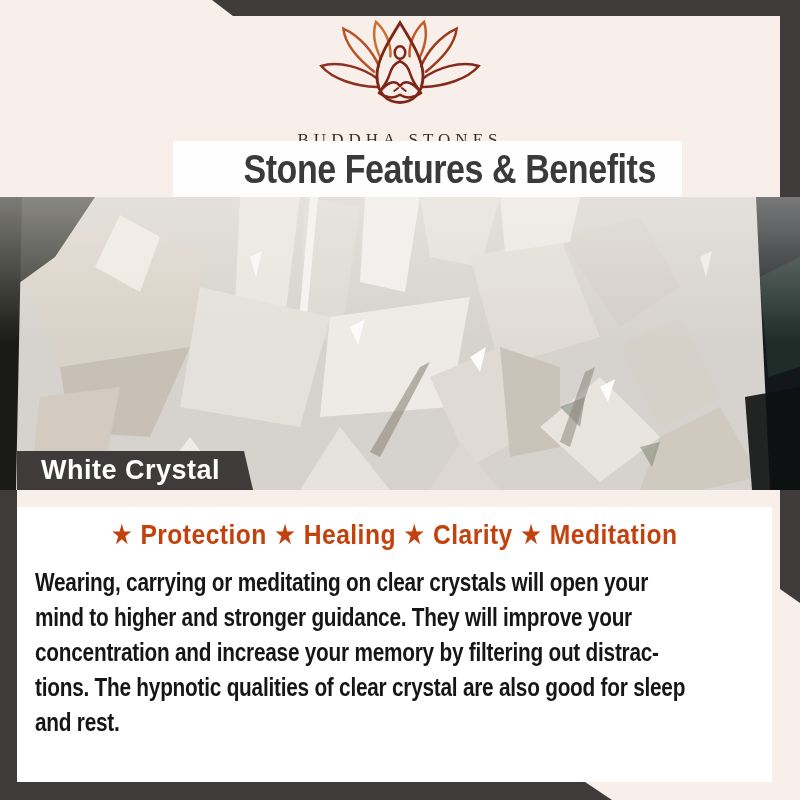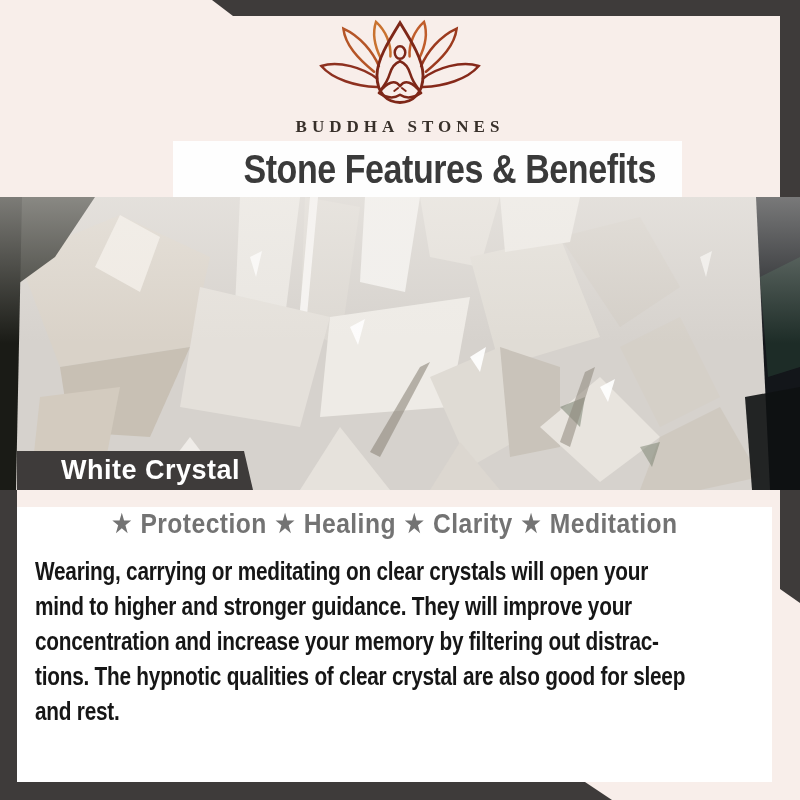--- a/index.html
+++ b/index.html
@@ -14,40 +14,40 @@
   .right-bar-top{position:absolute;left:780px;top:0;width:20px;height:197px;background:#3e3b3a;}
   .right-ribbon{position:absolute;left:780px;top:490px;width:20px;height:113px;background:#3e3b3a;
     -webkit-clip-path:polygon(0 0,100% 0,100% 100%,0 calc(100% - 14px));clip-path:polygon(0 0,100% 0,100% 100%,0 calc(100% - 14px));}
   .left-strip{position:absolute;left:0;top:490px;width:17px;height:310px;background:#3e3b3a;}
   .bottom-bar{position:absolute;left:0;top:782px;width:612px;height:18px;background:#3e3b3a;
     -webkit-clip-path:polygon(0 0,calc(100% - 27px) 0,100% 100%,0 100%);clip-path:polygon(0 0,calc(100% - 27px) 0,100% 100%,0 100%);}
 
   
   .brand{position:absolute;left:0;top:18px;width:100%;display:flex;flex-direction:column;align-items:center;}
   .brand-logo{display:block;}
-  .brand-name{margin-top:3px;font-family:"Liberation Serif","DejaVu Serif",serif;
-    font-size:17px;letter-spacing:5px;color:#38302a;font-weight:700;}
+  .brand-name{margin-top:16px;font-family:"Liberation Serif","DejaVu Serif",serif;
+    font-size:17px;letter-spacing:5px;color:#38302a;font-weight:400;}
 
   
   .title-band{position:absolute;left:173px;top:141px;width:464px;height:56px;background:#fefefe;
     display:flex;align-items:center;justify-content:center;padding-left:45px;}
   .title-band h1{margin:0;font-size:40px;font-weight:bold;color:#3a3a3a;white-space:nowrap;
     transform:scaleX(.85);transform-origin:center;letter-spacing:-.5px;}
 
   
   .photo{position:absolute;left:0;top:197px;width:800px;height:293px;margin:0;}
   .photo svg{display:block;}
   .photo-label{position:absolute;left:17px;bottom:0;width:236px;height:39px;background:#3e3b3a;
-    display:flex;align-items:center;padding-left:44px;box-sizing:border-box;
+    display:flex;align-items:center;padding-left:24px;box-sizing:border-box;
     -webkit-clip-path:polygon(0 0,calc(100% - 9px) 0,100% 100%,0 100%);clip-path:polygon(0 0,calc(100% - 9px) 0,100% 100%,0 100%);}
   .photo-label span{color:#fff;font-size:27px;font-weight:bold;letter-spacing:.5px;white-space:nowrap;}
 
   
   .panel{position:absolute;left:17px;top:507px;width:755px;height:275px;background:#ffffff;}
-  .benefits{text-align:center;color:#737373;}
+  .benefits{margin-top:11px;text-align:center;color:#c2410c;}
   .benefits span{display:inline-block;font-size:28px;font-weight:bold;white-space:nowrap;
     transform:scaleX(.88);transform-origin:center;letter-spacing:.5px;}
   .description{margin:14px 0 0 18px;width:920px;font-size:26px;line-height:35px;font-weight:bold;
     color:#161616;white-space:pre-line;transform:scaleX(.80);transform-origin:left top;letter-spacing:-.3px;}
 </style>
 </head>
 <body>
 
 <div class="canvas">
 

